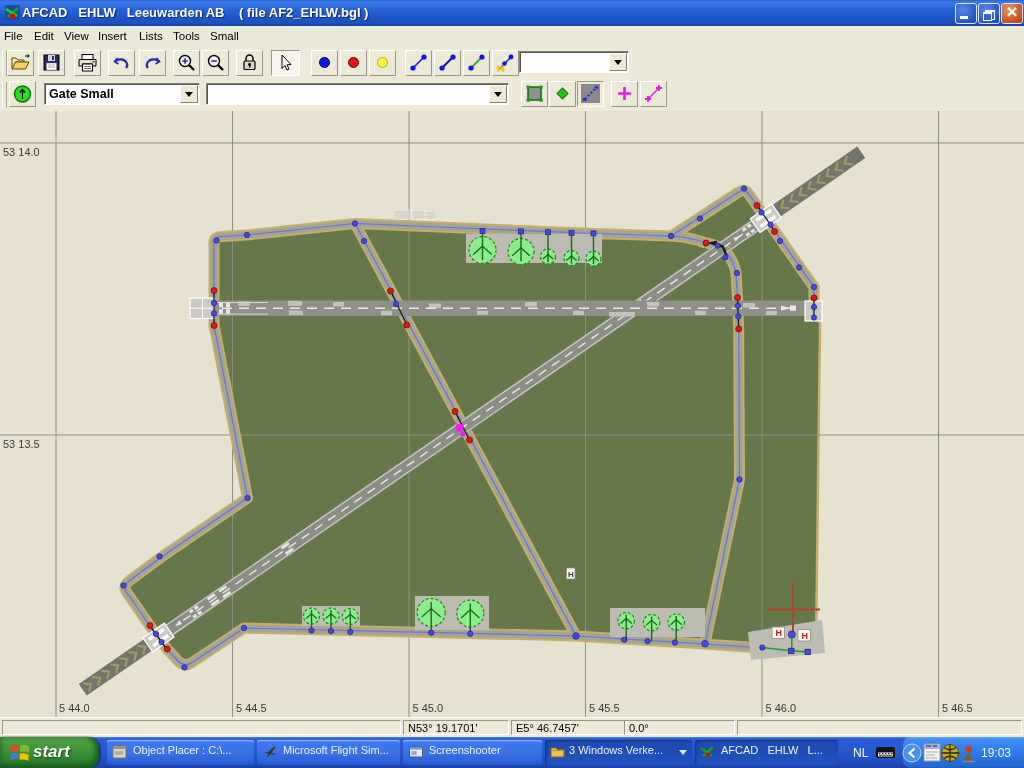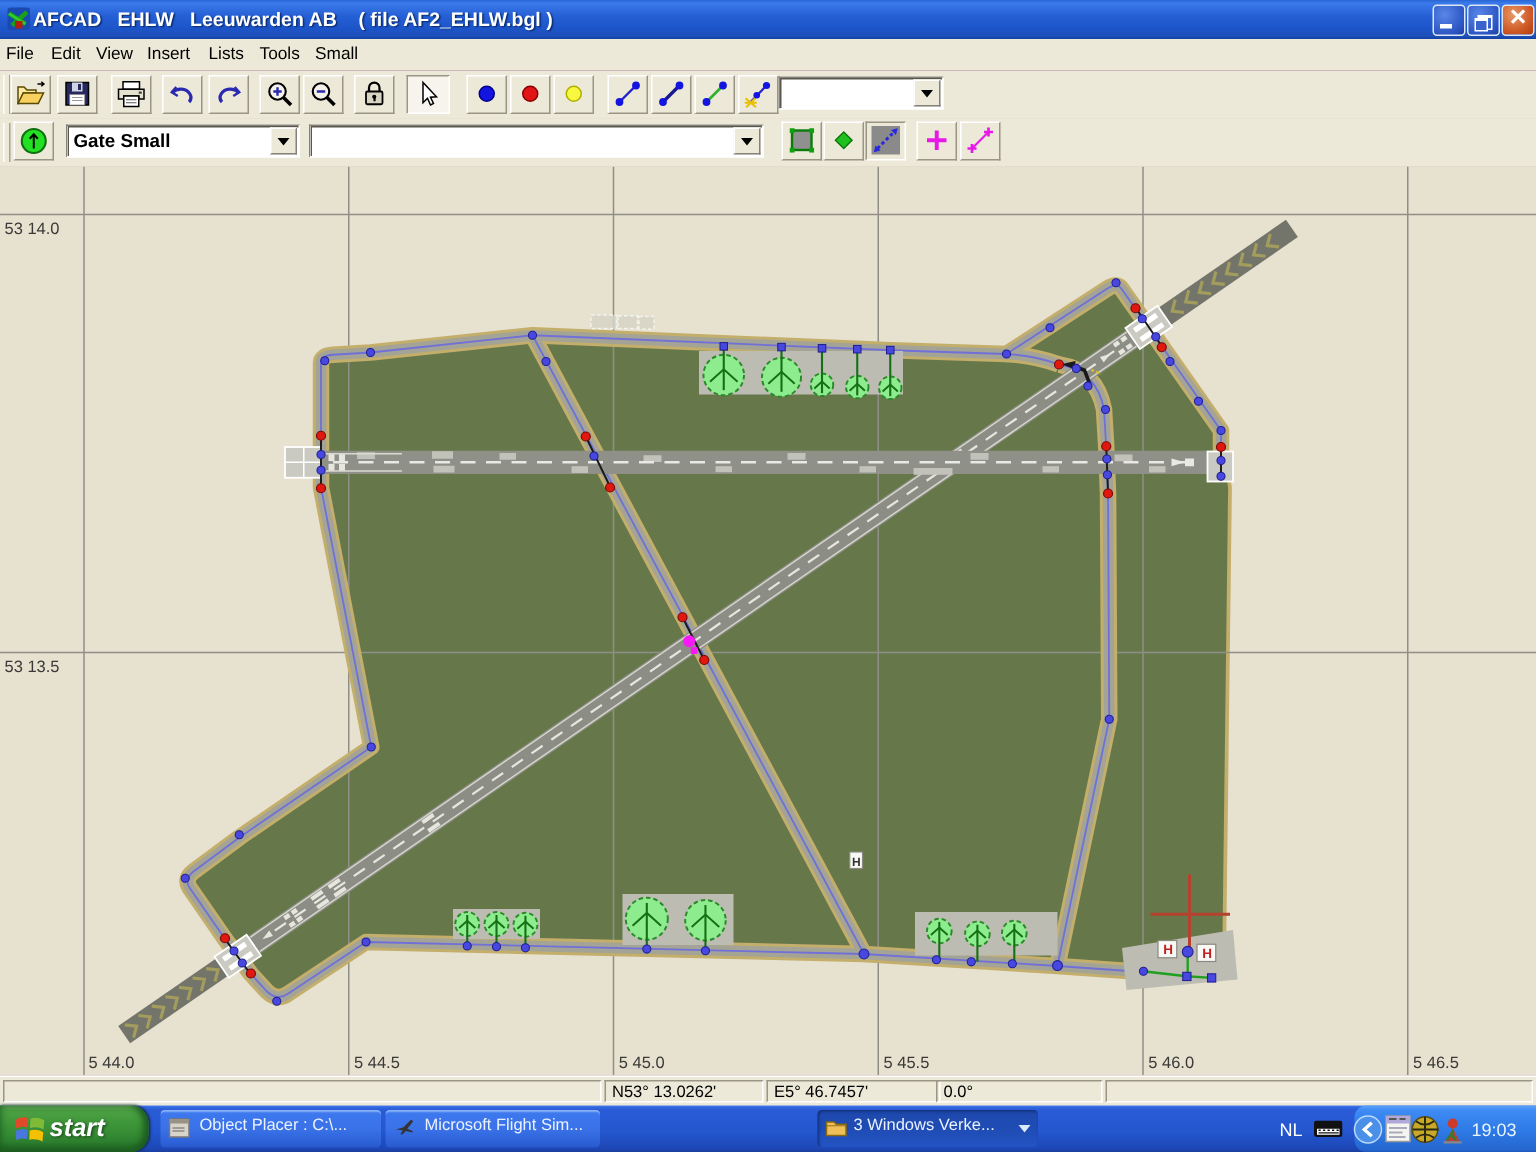--- a/index.html
+++ b/index.html
@@ -1,16 +1,16 @@
 <!DOCTYPE html>
 <html><head><meta charset="utf-8">
 <style>
 html,body{margin:0;padding:0;width:1024px;height:768px;overflow:hidden;
  font-family:"Liberation Sans",sans-serif;}
-#screen{position:relative;width:1024px;height:768px;background:#701a75;}
+#screen{position:relative;width:1024px;height:768px;background:#0f766e;}
 
 #titlebar{position:absolute;left:0;top:0;width:1024px;height:26px;
  background:linear-gradient(180deg,#2964d2 0%,#3a7aea 8%,#2660d6 40%,#1c54c8 75%,#1e50b8 92%,#1341a5 100%);}
 #titlebar .ticon{position:absolute;left:4px;top:4px;width:17px;height:17px;}
 #titlebar .ttext{position:absolute;left:22px;top:5px;color:#fff;font-weight:bold;
  font-size:13px;letter-spacing:0;text-shadow:1px 1px 1px #0a2a6a;}
 .capbtn{position:absolute;top:3px;width:20px;height:19px;border-radius:3px;
  border:1px solid #dce6f5;}
 #btnmin{left:955px;background:radial-gradient(circle at 35% 30%,#5a86e8,#2c57c4 70%,#1d3f9e);}
 #btnmax{left:978px;background:radial-gradient(circle at 35% 30%,#5a86e8,#2c57c4 70%,#1d3f9e);}
@@ -566,21 +566,21 @@
       <circle cx="150" cy="625.5" r="3"></circle>
           <circle cx="167.3" cy="649" r="3"></circle>
     </g>
 
     <circle cx="459.5" cy="427.5" r="4" fill="#f818f8"></circle>
     <rect x="460.5" y="431.5" width="4.5" height="4.5" fill="#f818f8"></rect>
   </svg>
   </div>
   <div id="statusbar">
     <div class="spanel" style="left:2px;width:399px"></div>
-    <div class="spanel" style="left:403px;width:106px">N53° 13.0262'</div>
+    <div class="spanel" style="left:403px;width:106px">N53° 19.1701'</div>
     <div class="spanel" style="left:511px;width:116px">E5° 46.7457'</div>
     <div class="spanel" style="left:624px;width:111px">0.0°</div>
     <div class="spanel" style="left:737px;width:285px"></div>
   </div>
   <div id="taskbar">
     <div id="startbtn">
       <svg style="position:absolute;left:9px;top:5px" width="22" height="21" viewBox="0 0 22 21">
         <path d="M1.5 4.5 C4 2.8 7 2.4 9.8 3.4 L9.4 9.6 C6.8 8.8 4 9 1.5 10.4 Z" fill="#e04a2a"></path>
         <path d="M11.3 3.8 C14.5 2.6 17.5 3 20.5 4.8 L20 11 C17.2 9.4 14.2 9.2 11 10 Z" fill="#80bb38"></path>
         <path d="M1.5 12 C4 10.7 6.8 10.5 9.3 11.2 L9 17.4 C6.5 16.6 4 16.8 1.8 18 Z" fill="#4a77dd"></path>
@@ -595,27 +595,42 @@
           <path d="M3 8 l8 0 M3 10 l8 0" stroke="#888" stroke-width="1"></path>
         </svg>
       <div class="tlabel">Object Placer : C:\...</div>
     </div>
     <div class="taskbtn" style="left:257px;width:143px">
       <svg class="ticn" viewBox="0 0 16 16">
           <path d="M2 9 L7 7.5 L12 2.5 L13.5 3.5 L9.5 8.5 L13 10 L13 11 L8.5 10 L6 12.5 L5 12 L6.5 9.5 Z" fill="#333"></path>
         </svg>
       <div class="tlabel">Microsoft Flight Sim...</div>
     </div>
+    <div class="taskbtn" style="left:403px;width:139px">
+      <svg class="ticn" viewBox="0 0 16 16">
+          <rect x="1.5" y="3" width="13" height="10" fill="#e8e8f0" stroke="#556"></rect>
+          <rect x="1.5" y="3" width="13" height="2.5" fill="#7a90c0"></rect>
+          <rect x="3.5" y="7" width="5" height="4" fill="#9ab"></rect>
+        </svg>
+      <div class="tlabel">Screenshooter</div>
+    </div>
     <div class="taskbtn dark" style="left:545px;width:147px">
       <svg class="ticn" viewBox="0 0 16 16">
           <path d="M1 4 L6 4 L7.5 5.5 L14 5.5 L14 13 L1 13 Z" fill="#f0c058" stroke="#8a6a10"></path>
           <path d="M1 6.5 L14 6.5" stroke="#8a6a10" stroke-width=".6"></path>
         </svg>
       <div class="tlabel" style="left:24px">3 Windows Verke...</div>
       <div style="position:absolute;right:5px;top:10px;width:0;height:0;border:4px solid transparent;border-top:5px solid #dce8fc"></div>
+    </div>
+    <div class="taskbtn dark" style="left:695px;width:143px">
+      <svg class="ticn" viewBox="0 0 16 16">
+          <path d="M1 4 L12 12 M3 12 L13 3" stroke="#18a018" stroke-width="2.6"></path>
+          <rect x="6" y="9" width="4" height="4" fill="#b02010"></rect>
+        </svg>
+      <div class="tlabel">AFCAD&nbsp;&nbsp;&nbsp;EHLW&nbsp;&nbsp;&nbsp;L...</div>
     </div>
     <div style="position:absolute;left:853px;top:9px;color:#fff;font-size:12px;">NL</div>
     <svg style="position:absolute;left:876px;top:10px" width="19" height="12" viewBox="0 0 19 12">
       <rect x="0" y="0" width="19" height="11" rx="2" fill="#111"></rect>
       <rect x="2" y="5.5" width="15" height="4" fill="#fff"></rect>
       <path d="M3 6.5h1.5M6 6.5h1.5M9 6.5h1.5M12 6.5h1.5M15 6.5h1.5M3 8.2h13.5" stroke="#111" stroke-width=".9"></path>
     </svg>
     <div id="tray"></div>
     <svg style="position:absolute;left:898px;top:0" width="126" height="31" viewBox="0 0 126 31">
       <circle cx="14" cy="16" r="9" fill="#4a90e8"></circle>

